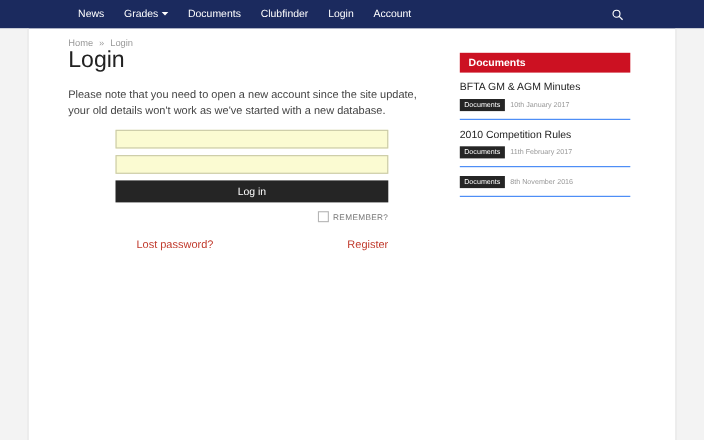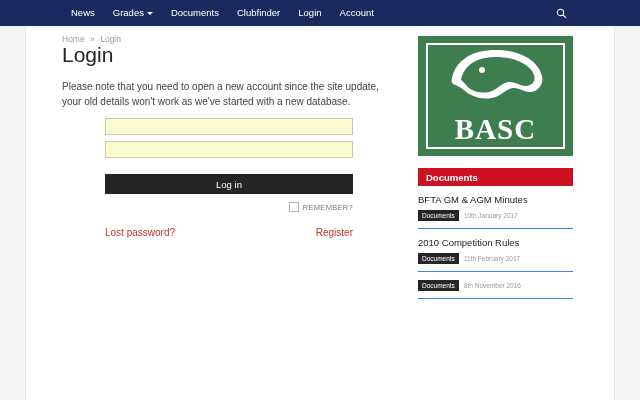--- a/index.html
+++ b/index.html
@@ -138,21 +138,21 @@
   .login-btn {
     display: block;
     width: 248px;
     height: 20px;
     background: #252525;
     color: #ffffff;
     border: none;
     font-family: "Liberation Sans", sans-serif;
     font-size: 9.5px;
     cursor: pointer;
-    margin-top: 16px;
+    margin-top: 6px;
   }
   .remember-row {
     margin-top: 8px;
     display: flex;
     align-items: center;
     justify-content: flex-end;
     gap: 4px;
   }
   .remember-row .chk {
     width: 8px; height: 8px;
@@ -170,20 +170,21 @@
     margin-top: 15px;
     display: flex;
     justify-content: space-between;
     align-items: center;
   }
   .link-red {
     color: #c0392b;
     font-size: 10px;
     text-decoration: none;
     cursor: pointer;
+    margin-left: 19px;
   }
 
   
   .sidebar {
     position: absolute;
     left: 418px; top: 10px;
     width: 155px;
   }
   .logo-box {
     width: 155px;
@@ -303,29 +304,20 @@
         <span class="chk"></span>
         <span class="remember-label">REMEMBER?</span>
       </div>
       <div class="links-row">
         <a class="link-red">Lost password?</a>
         <a class="link-red">Register</a>
       </div>
     </div>
 
     <div class="sidebar">
-      <div class="logo-box">
-        <div class="logo-inner"></div>
-        <svg class="logo-dog" viewBox="0 0 100 58">
-          <path d="M6,30 C10,12 26,2 50,2 C74,2 92,12 96,28 C98,36 92,44 84,44 C78,44 74,40 68,40 C60,40 56,48 46,50 C34,52 24,48 18,42 C10,35 4,38 6,30 Z" fill="#ffffff"></path>
-          <path d="M16,28 C20,16 32,9 50,9 C68,9 84,16 88,27 C90,33 86,38 80,38 C74,38 70,34 64,34 C55,34 52,42 43,44 C32,46 24,42 20,37 C15,31 14,33 16,28 Z" fill="#3e7d4e"></path>
-          <circle cx="36" cy="22" r="3" fill="#ffffff"></circle>
-        </svg>
-        <div class="logo-text">BASC</div>
-      </div>
 
       <div class="docs-header">Documents</div>
 
       <div class="doc-item">
         <a class="doc-title">BFTA GM &amp; AGM Minutes</a>
         <div class="doc-meta">
           <span class="doc-tag">Documents</span>
           <span class="doc-date">10th January 2017</span>
         </div>
       </div>

